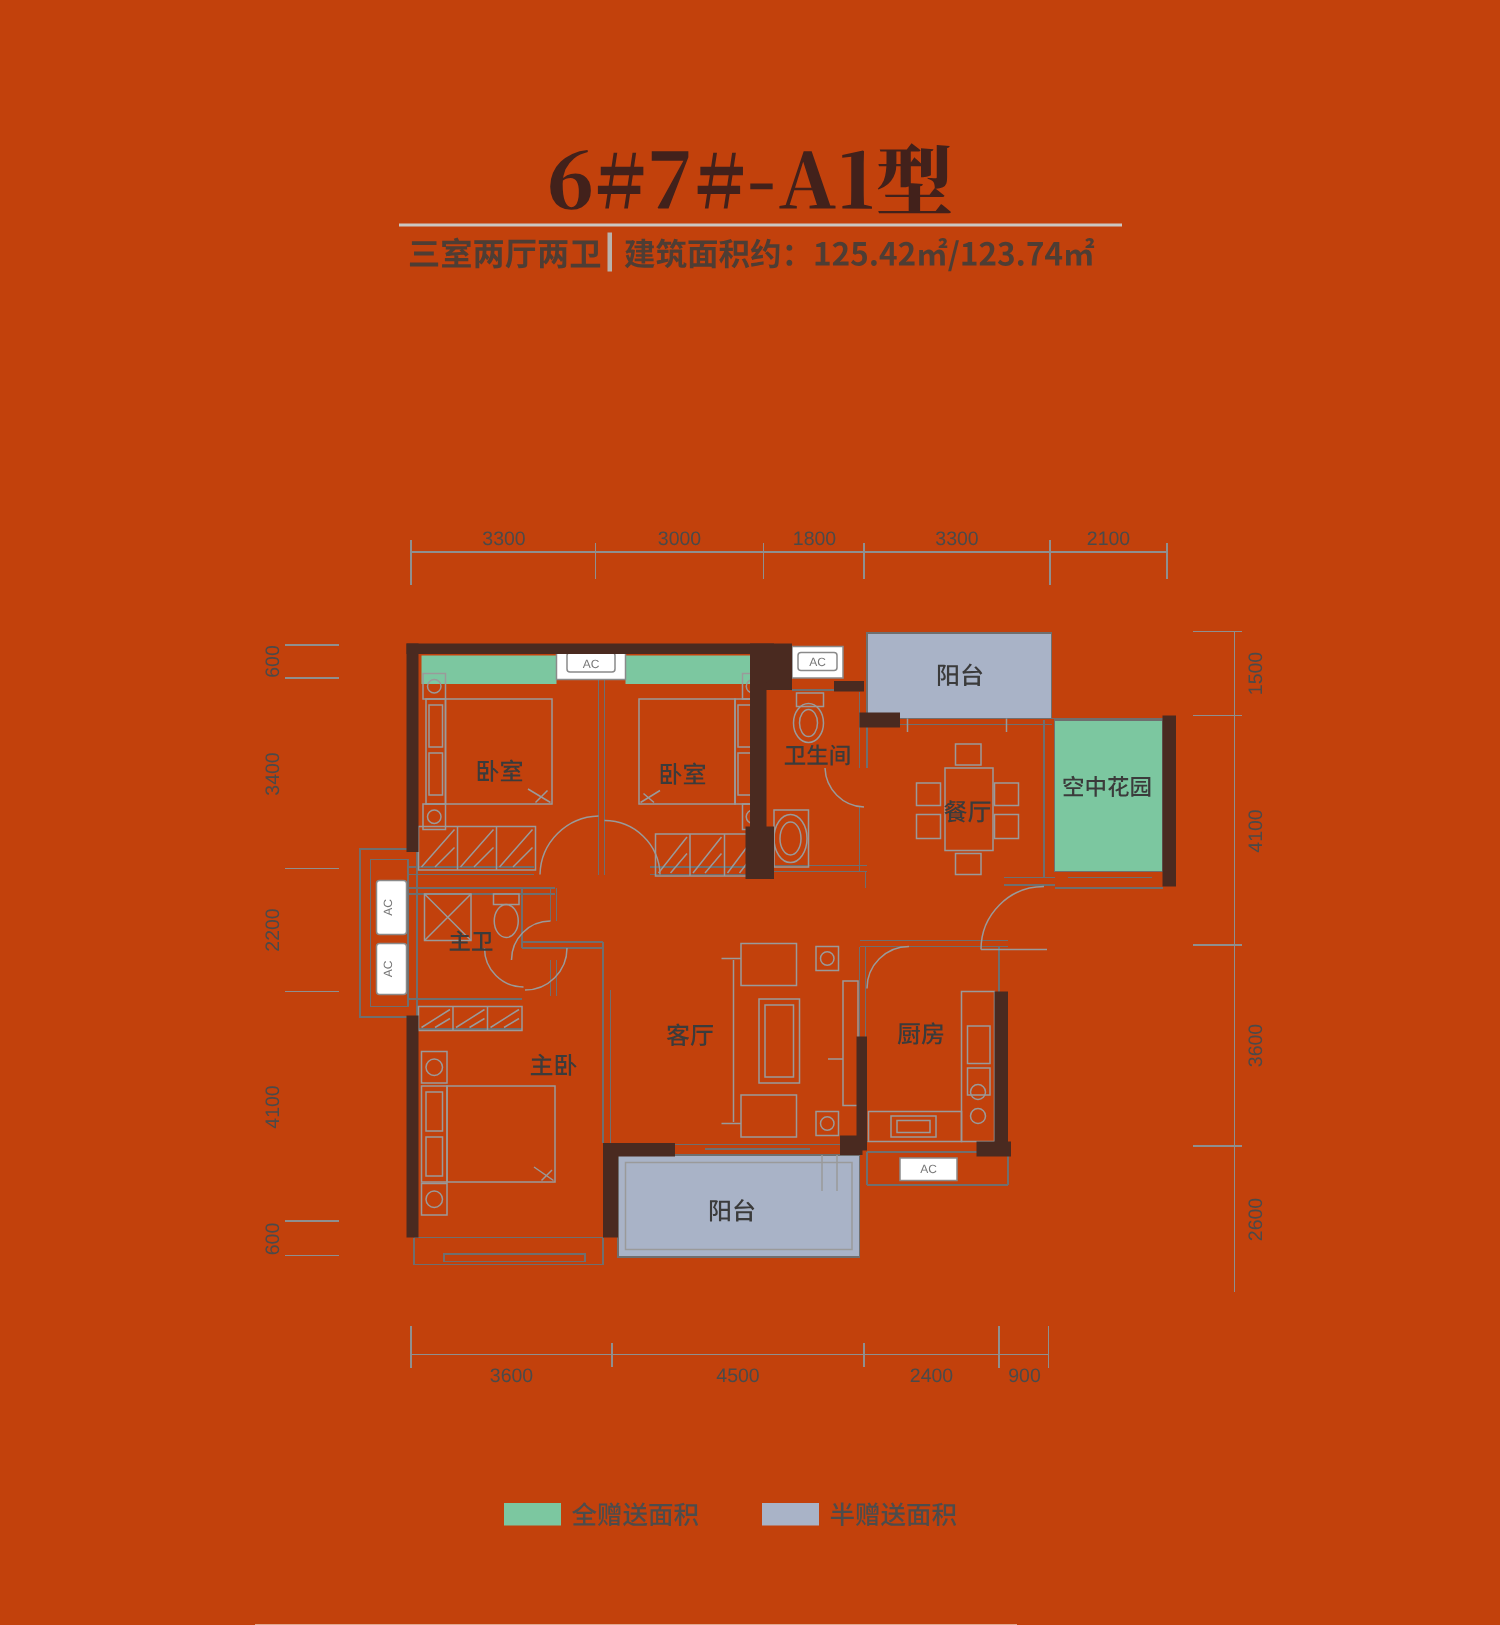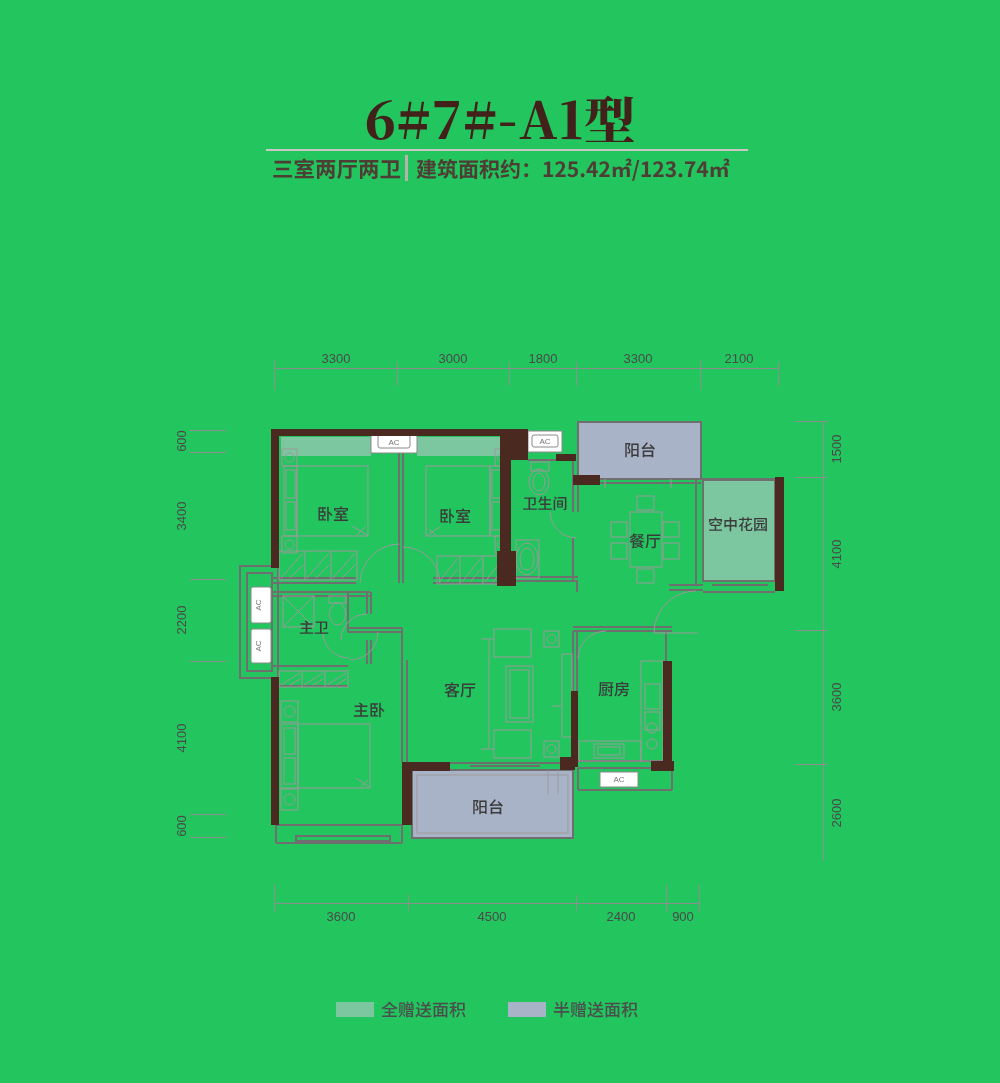--- a/index.html
+++ b/index.html
@@ -1,16 +1,16 @@
 <!DOCTYPE html>
 <html><head>
 <meta charset="utf-8">
 <style>
   html,body{margin:0;padding:0;background:#fbfaf8;}
-  #page{position:relative;width:1000px;height:1083px;background:#22c55e;overflow:hidden;
+  #page{position:relative;width:1000px;height:1083px;background:#c2410c;overflow:hidden;
         font-family:"Liberation Sans", sans-serif;}
 </style>
 </head>
 <body>
 <div id="page">
   <svg id="plan" width="1000" height="1083" viewBox="0 0 1000 1083" style="position:absolute;left:0;top:0">
 
     <g stroke="#8f8f8f" stroke-width="1" fill="none" shape-rendering="crispEdges">
 
       <line x1="274" y1="368" x2="778" y2="368"></line>

